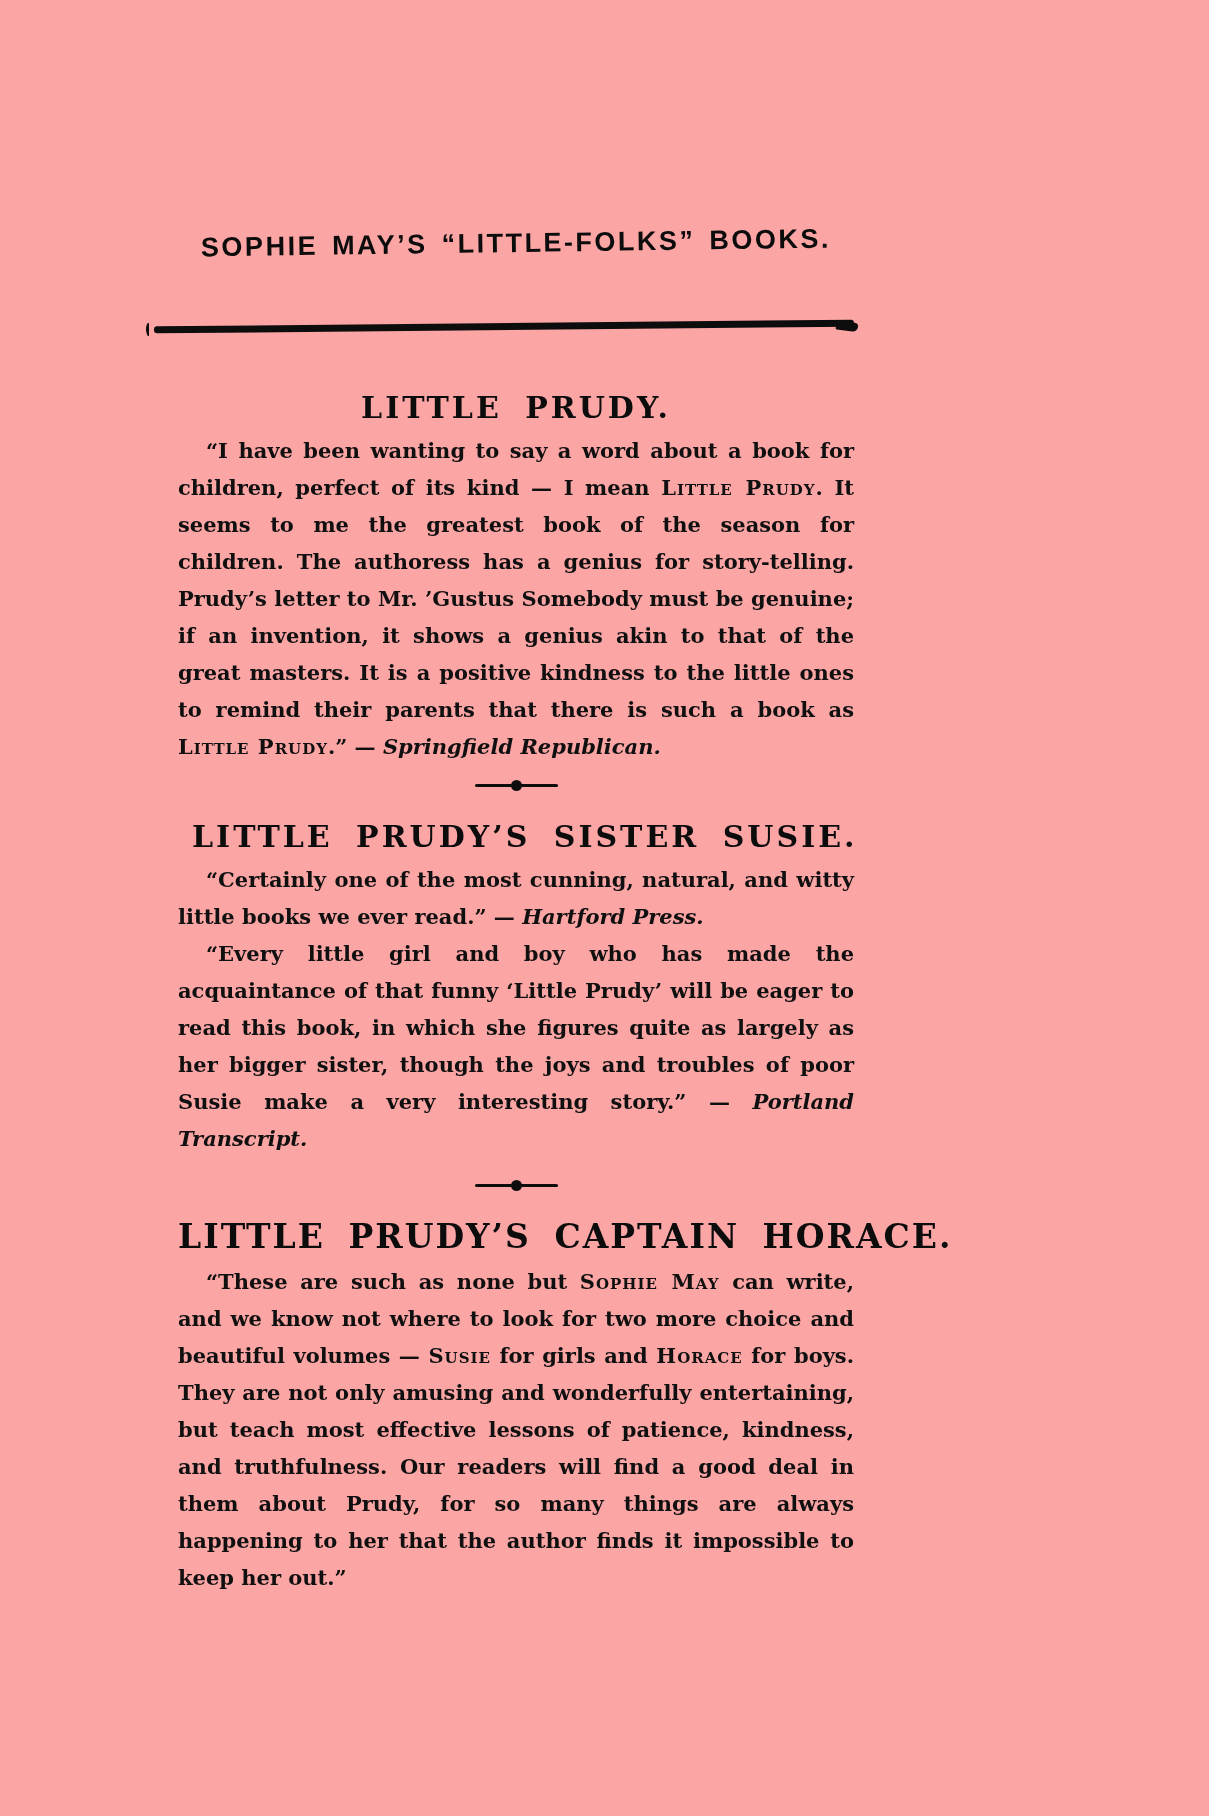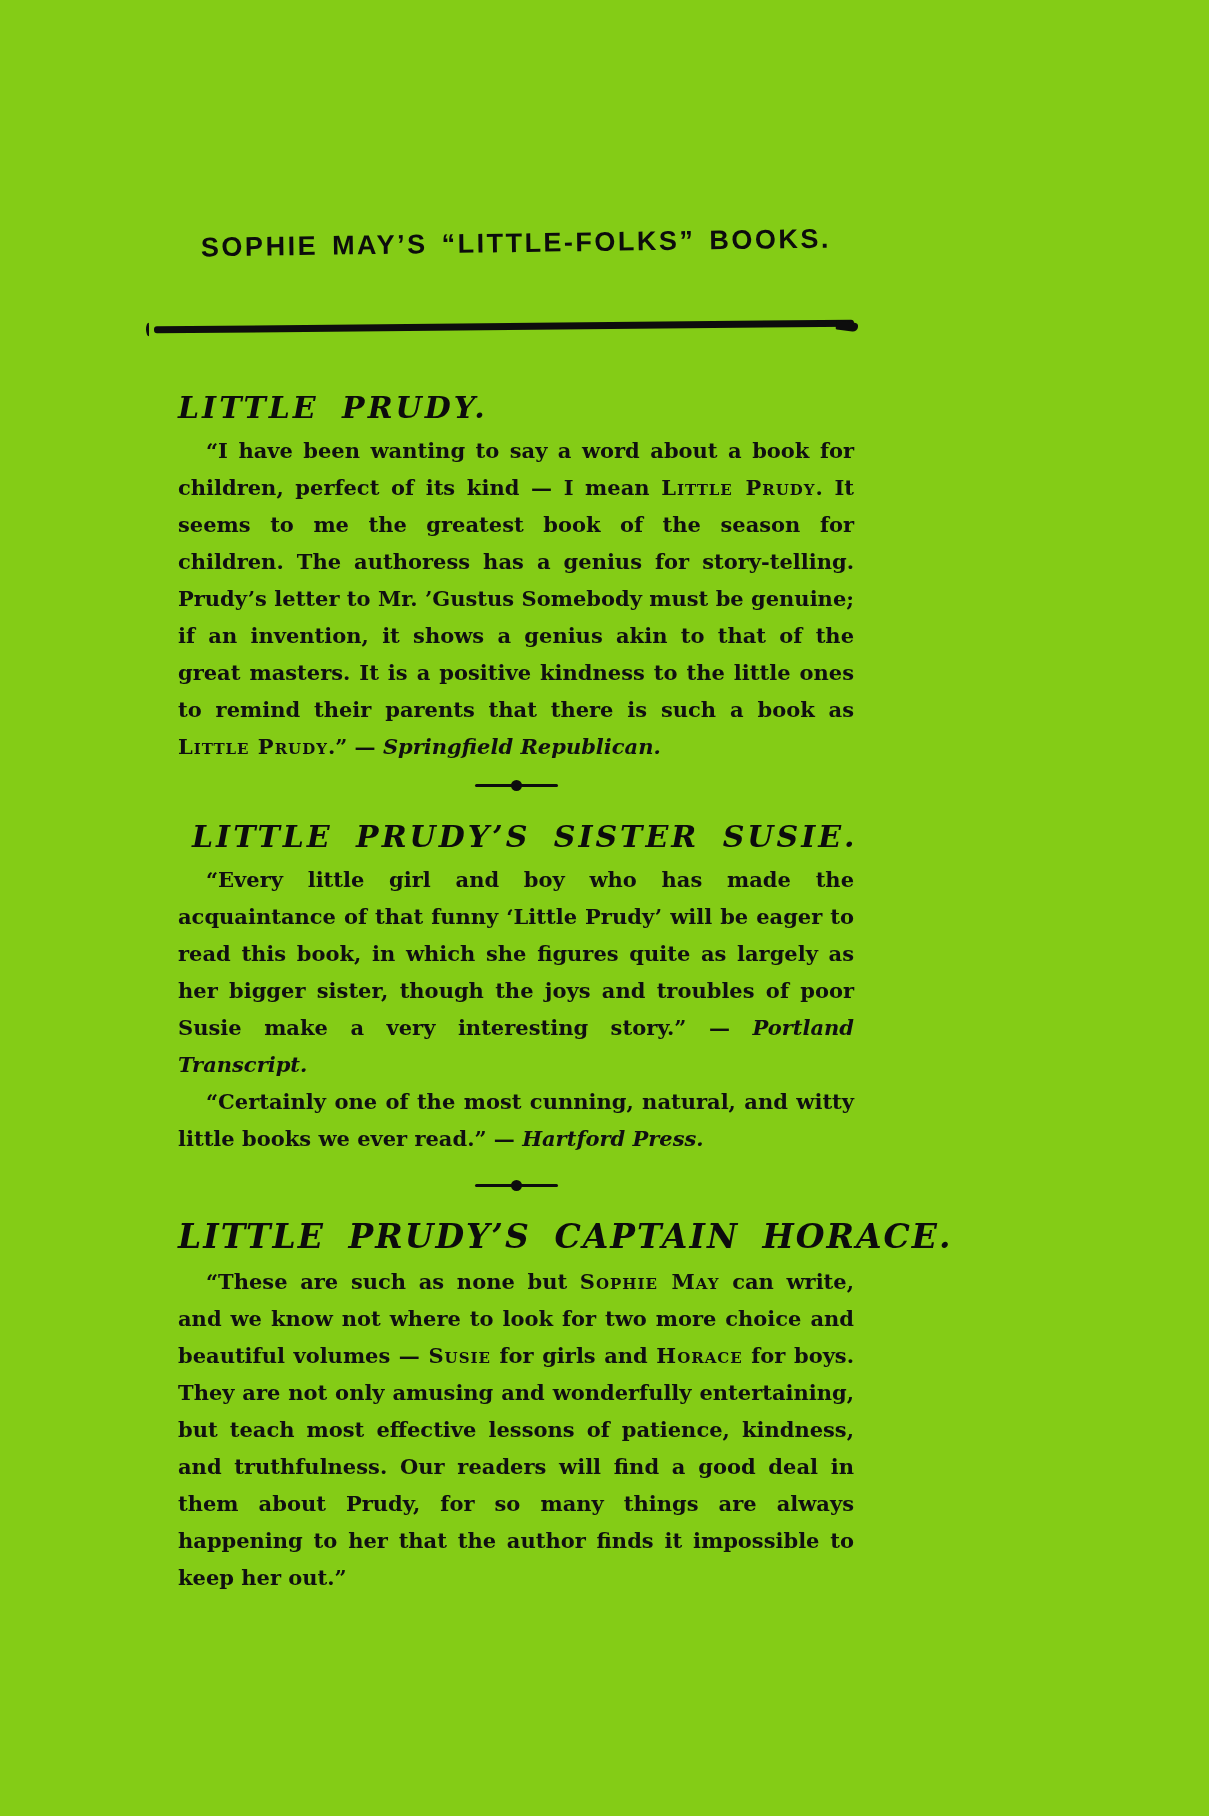--- a/index.html
+++ b/index.html
@@ -4,21 +4,21 @@
 <style>
   html, body {
     margin: 0;
     padding: 0;
     background: #ffffff;
   }
   .page {
     position: relative;
     width: 1209px;
     height: 1816px;
-    background: #84cc16;
+    background: #fca5a5;
     overflow: hidden;
     font-family: "DejaVu Serif", serif;
     color: #101010;
   }
   .content {
     position: absolute;
     left: 178px;
     top: 0;
     width: 676px;
   }
@@ -61,29 +61,28 @@
     top: 2px;
     width: 22px;
     height: 9px;
     background: #0d0d0d;
     border-radius: 0 6px 8px 2px;
     transform: rotate(8deg);
   }
   
   .book-section h2 {
     margin: 0;
-    text-align: left;
+    text-align: center;
     font-family: "DejaVu Serif", serif;
     font-weight: bold;
     font-size: 30px;
     letter-spacing: 3px;
     word-spacing: 10px;
     color: #0c0c0c;
     white-space: nowrap;
-    font-style: italic;
   }
   #section-0 h2 { margin-top: 60px; }
   #section-1 h2 { margin-top: 28px; margin-left: 14px; }
   #section-2 h2 { margin-top: 26px; font-size: 33px; letter-spacing: 2px; }
   
   .paragraphs { margin-top: 7px; }
   #section-2 .paragraphs { }
   .para {
     margin: 0;
     font-size: 21px;
@@ -139,22 +138,22 @@
 
     <div class="divider" id="divider-1">
       <span class="d-line"></span>
       <span class="d-dot"></span>
       <span class="d-line"></span>
     </div>
 
     <section class="book-section" id="section-1">
       <h2>LITTLE PRUDY’S SISTER SUSIE.</h2>
       <div class="paragraphs">
+          <p class="para"><span>“Certainly one of the most cunning, natural, and witty little books we ever read.” — </span><span class="run-i">Hartford Press.</span></p>
           <p class="para"><span>“Every little girl and boy who has made the acquaintance of that funny ‘Little Prudy’ will be eager to read this book, in which she figures quite as largely as her bigger sister, though the joys and troubles of poor Susie make a very interesting story.” — </span><span class="run-i">Portland Transcript.</span></p>
-          <p class="para"><span>“Certainly one of the most cunning, natural, and witty little books we ever read.” — </span><span class="run-i">Hartford Press.</span></p>
         </div>
     </section>
 
     <div class="divider" id="divider-2">
       <span class="d-line"></span>
       <span class="d-dot"></span>
       <span class="d-line"></span>
     </div>
 
     <section class="book-section" id="section-2">

